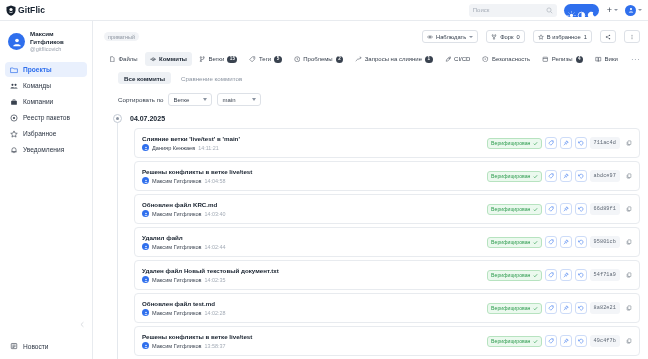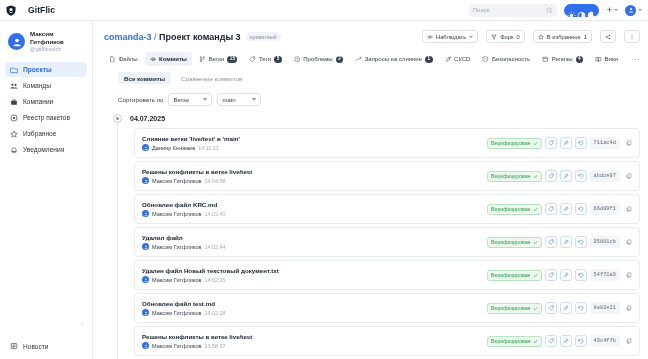--- a/index.html
+++ b/index.html
@@ -13,21 +13,21 @@
   .app { width: 648px; height: 359px; display: flex; flex-direction: column; }
 
   
   .topbar {
     height: 21px; min-height: 21px;
     display: flex; align-items: center;
     border-bottom: 1px solid #e8ebef;
     padding: 0 6px;
     background: #fff;
   }
-  .brand { display: flex; gap: 12px; width: 82px; }
+  .brand { display: flex; gap: 2px; width: 82px; }
   .brand-logo { width: 10px; height: 11px; flex: none; }
   .brand-name { font-size: 8.5px; font-weight: bold; letter-spacing: .1px; color: #15202e; }
   .topbar-spacer { flex: 1; }
   .search-wrap {
     width: 88px; height: 13px; background: #f1f3f6; border-radius: 3px;
     display: flex; align-items: center; padding: 0 4px; gap: 2px;
   }
   .search-input {
     border: none; outline: none; background: transparent;
     font-size: 6px; font-family: "Liberation Sans", sans-serif;
@@ -324,25 +324,20 @@
           <line x1="4.2" y1="7.6" x2="9.8" y2="7.6" stroke="#39424f" stroke-width="1.1"></line>
           <line x1="4.2" y1="9.6" x2="7.6" y2="9.6" stroke="#39424f" stroke-width="1.1"></line>
         </svg>
         <span>Новости</span>
       </div>
     </div>
 
     <div class="main">
 
       <div class="crumb-row">
-        <div class="crumb-txt">
-          <span class="crumb-org">comanda-3</span>
-          <span class="crumb-sep">/</span>
-          <span>Проект команды 3</span>
-        </div>
         <div class="priv-badge">приватный</div>
         <div class="crumb-spacer"></div>
 
         <div class="hbtn">
           <svg viewBox="0 0 14 14">
             <path d="M1 7 C3 3.6 11 3.6 13 7 C11 10.4 3 10.4 1 7 Z" fill="none" stroke="#36404e" stroke-width="1.1"></path>
             <circle cx="7" cy="7" r="1.8" fill="#36404e"></circle>
           </svg>
           <span>Наблюдать</span>
           <span class="caret"></span>

